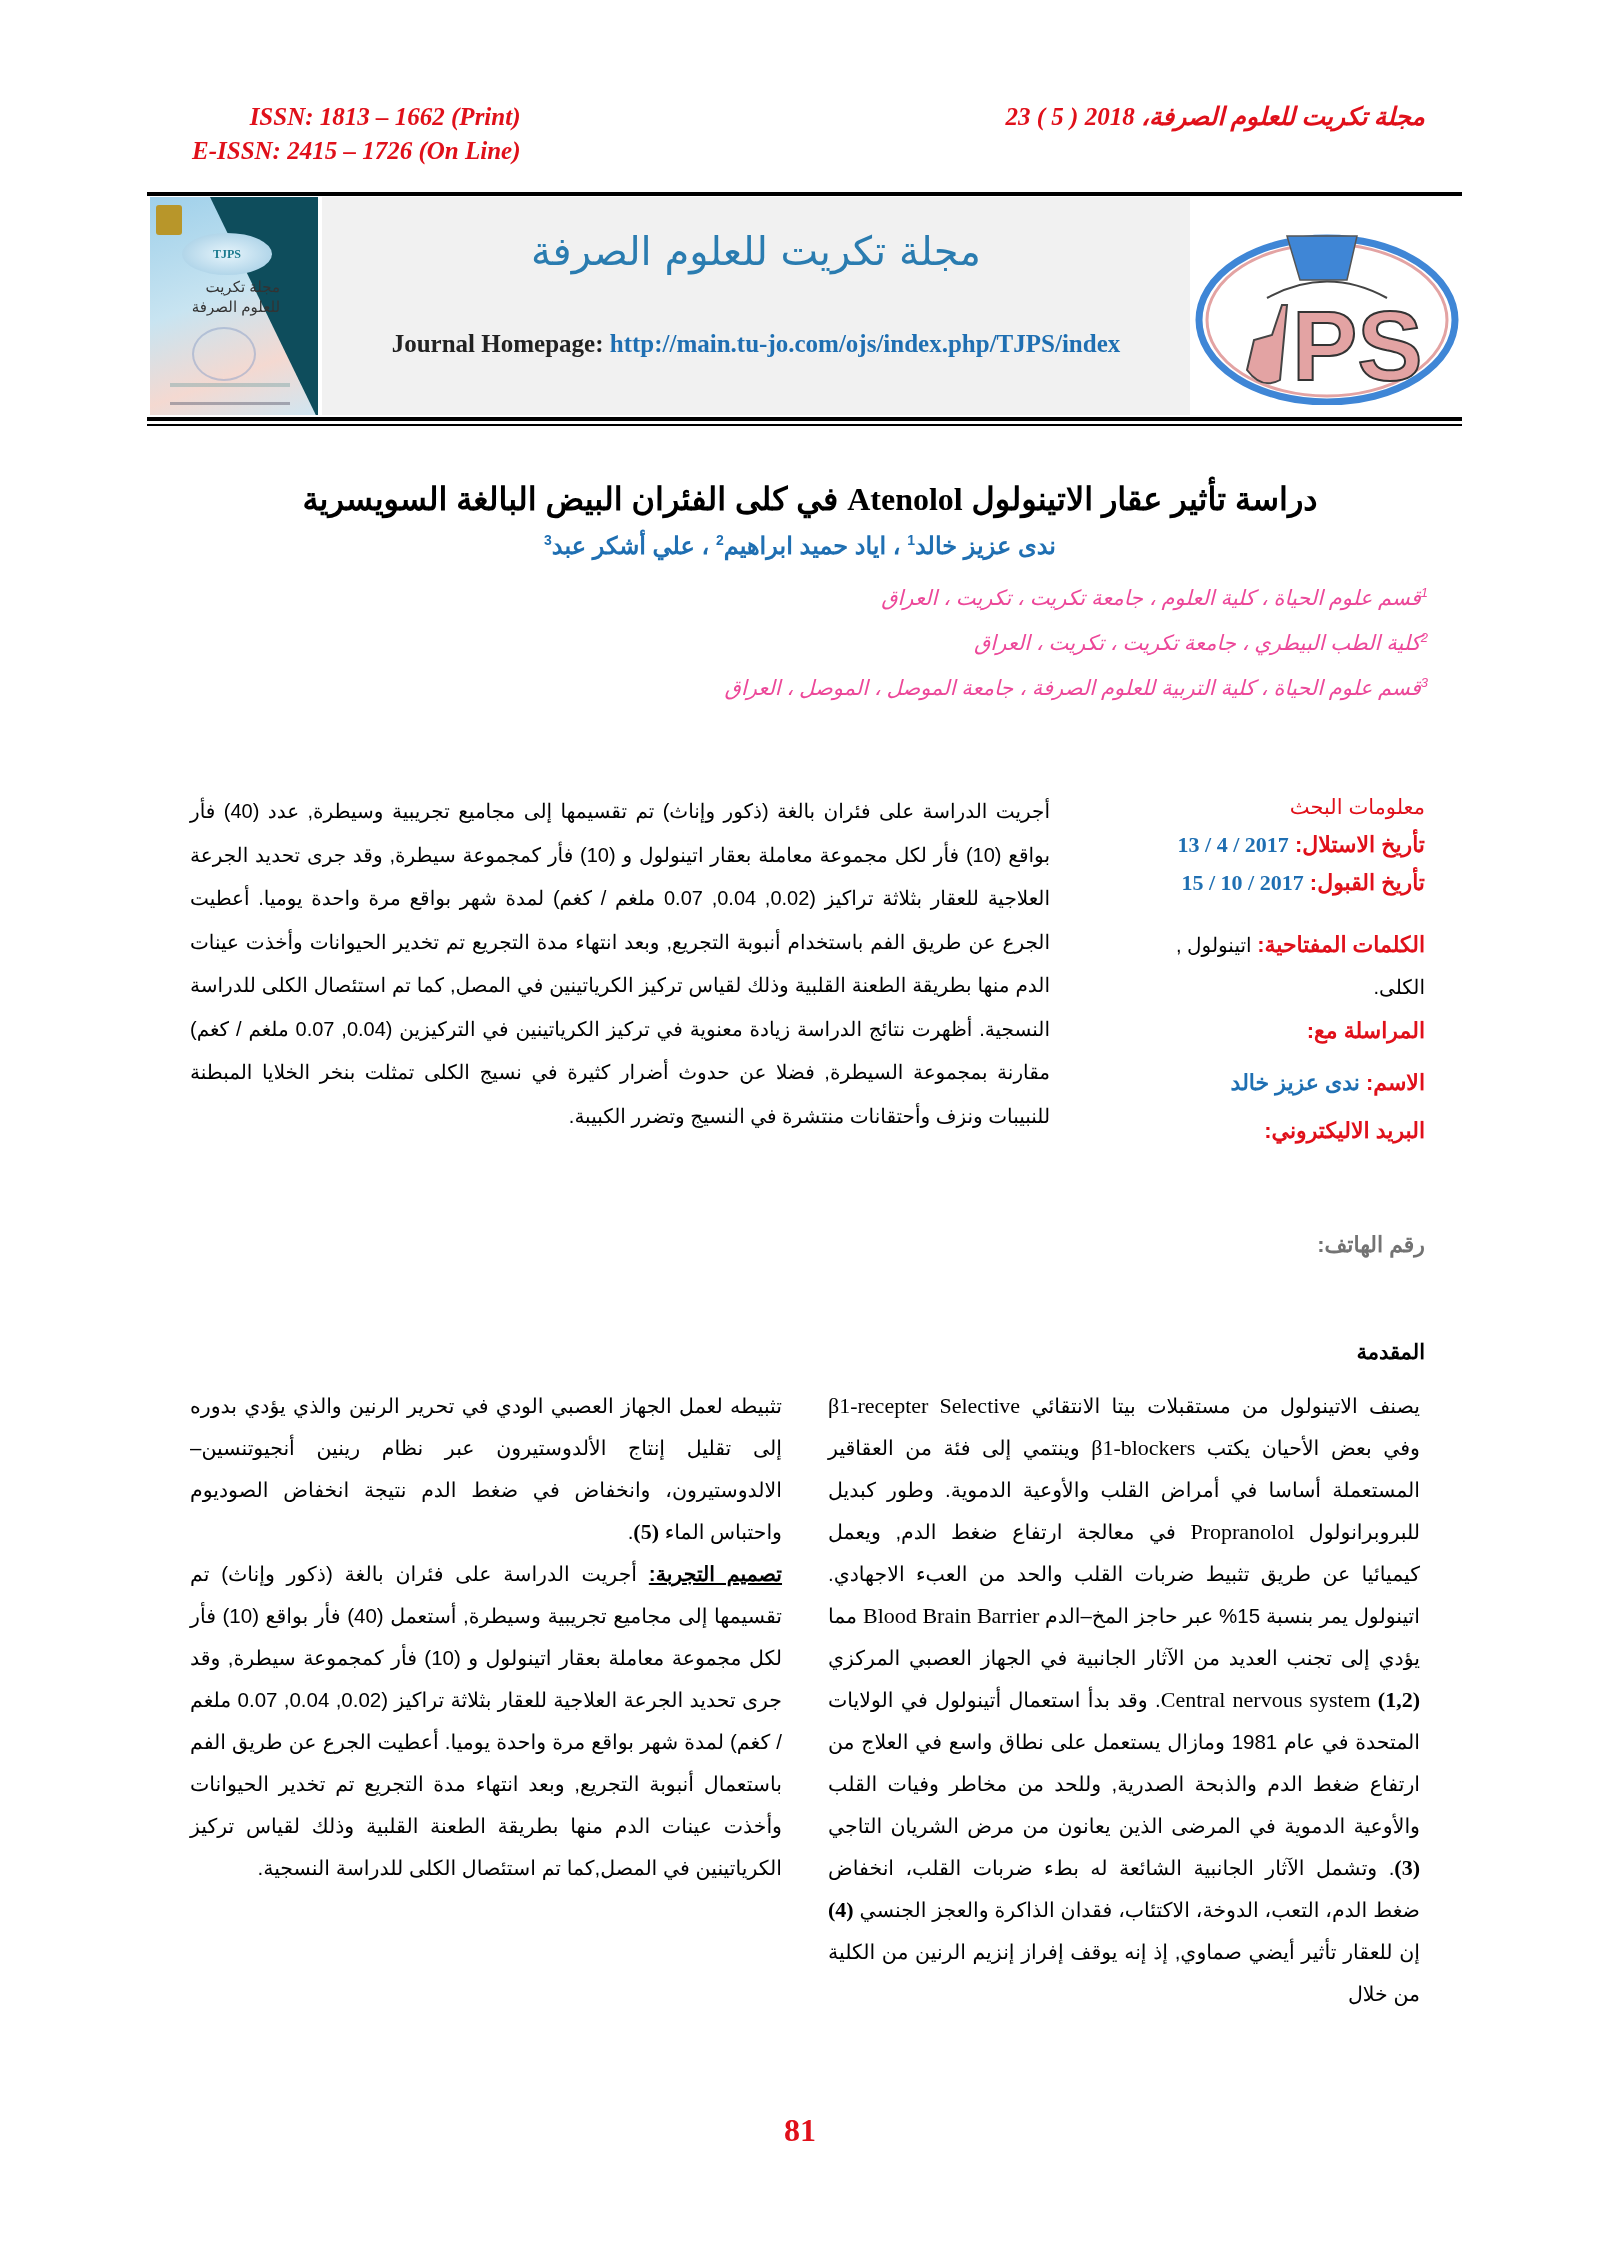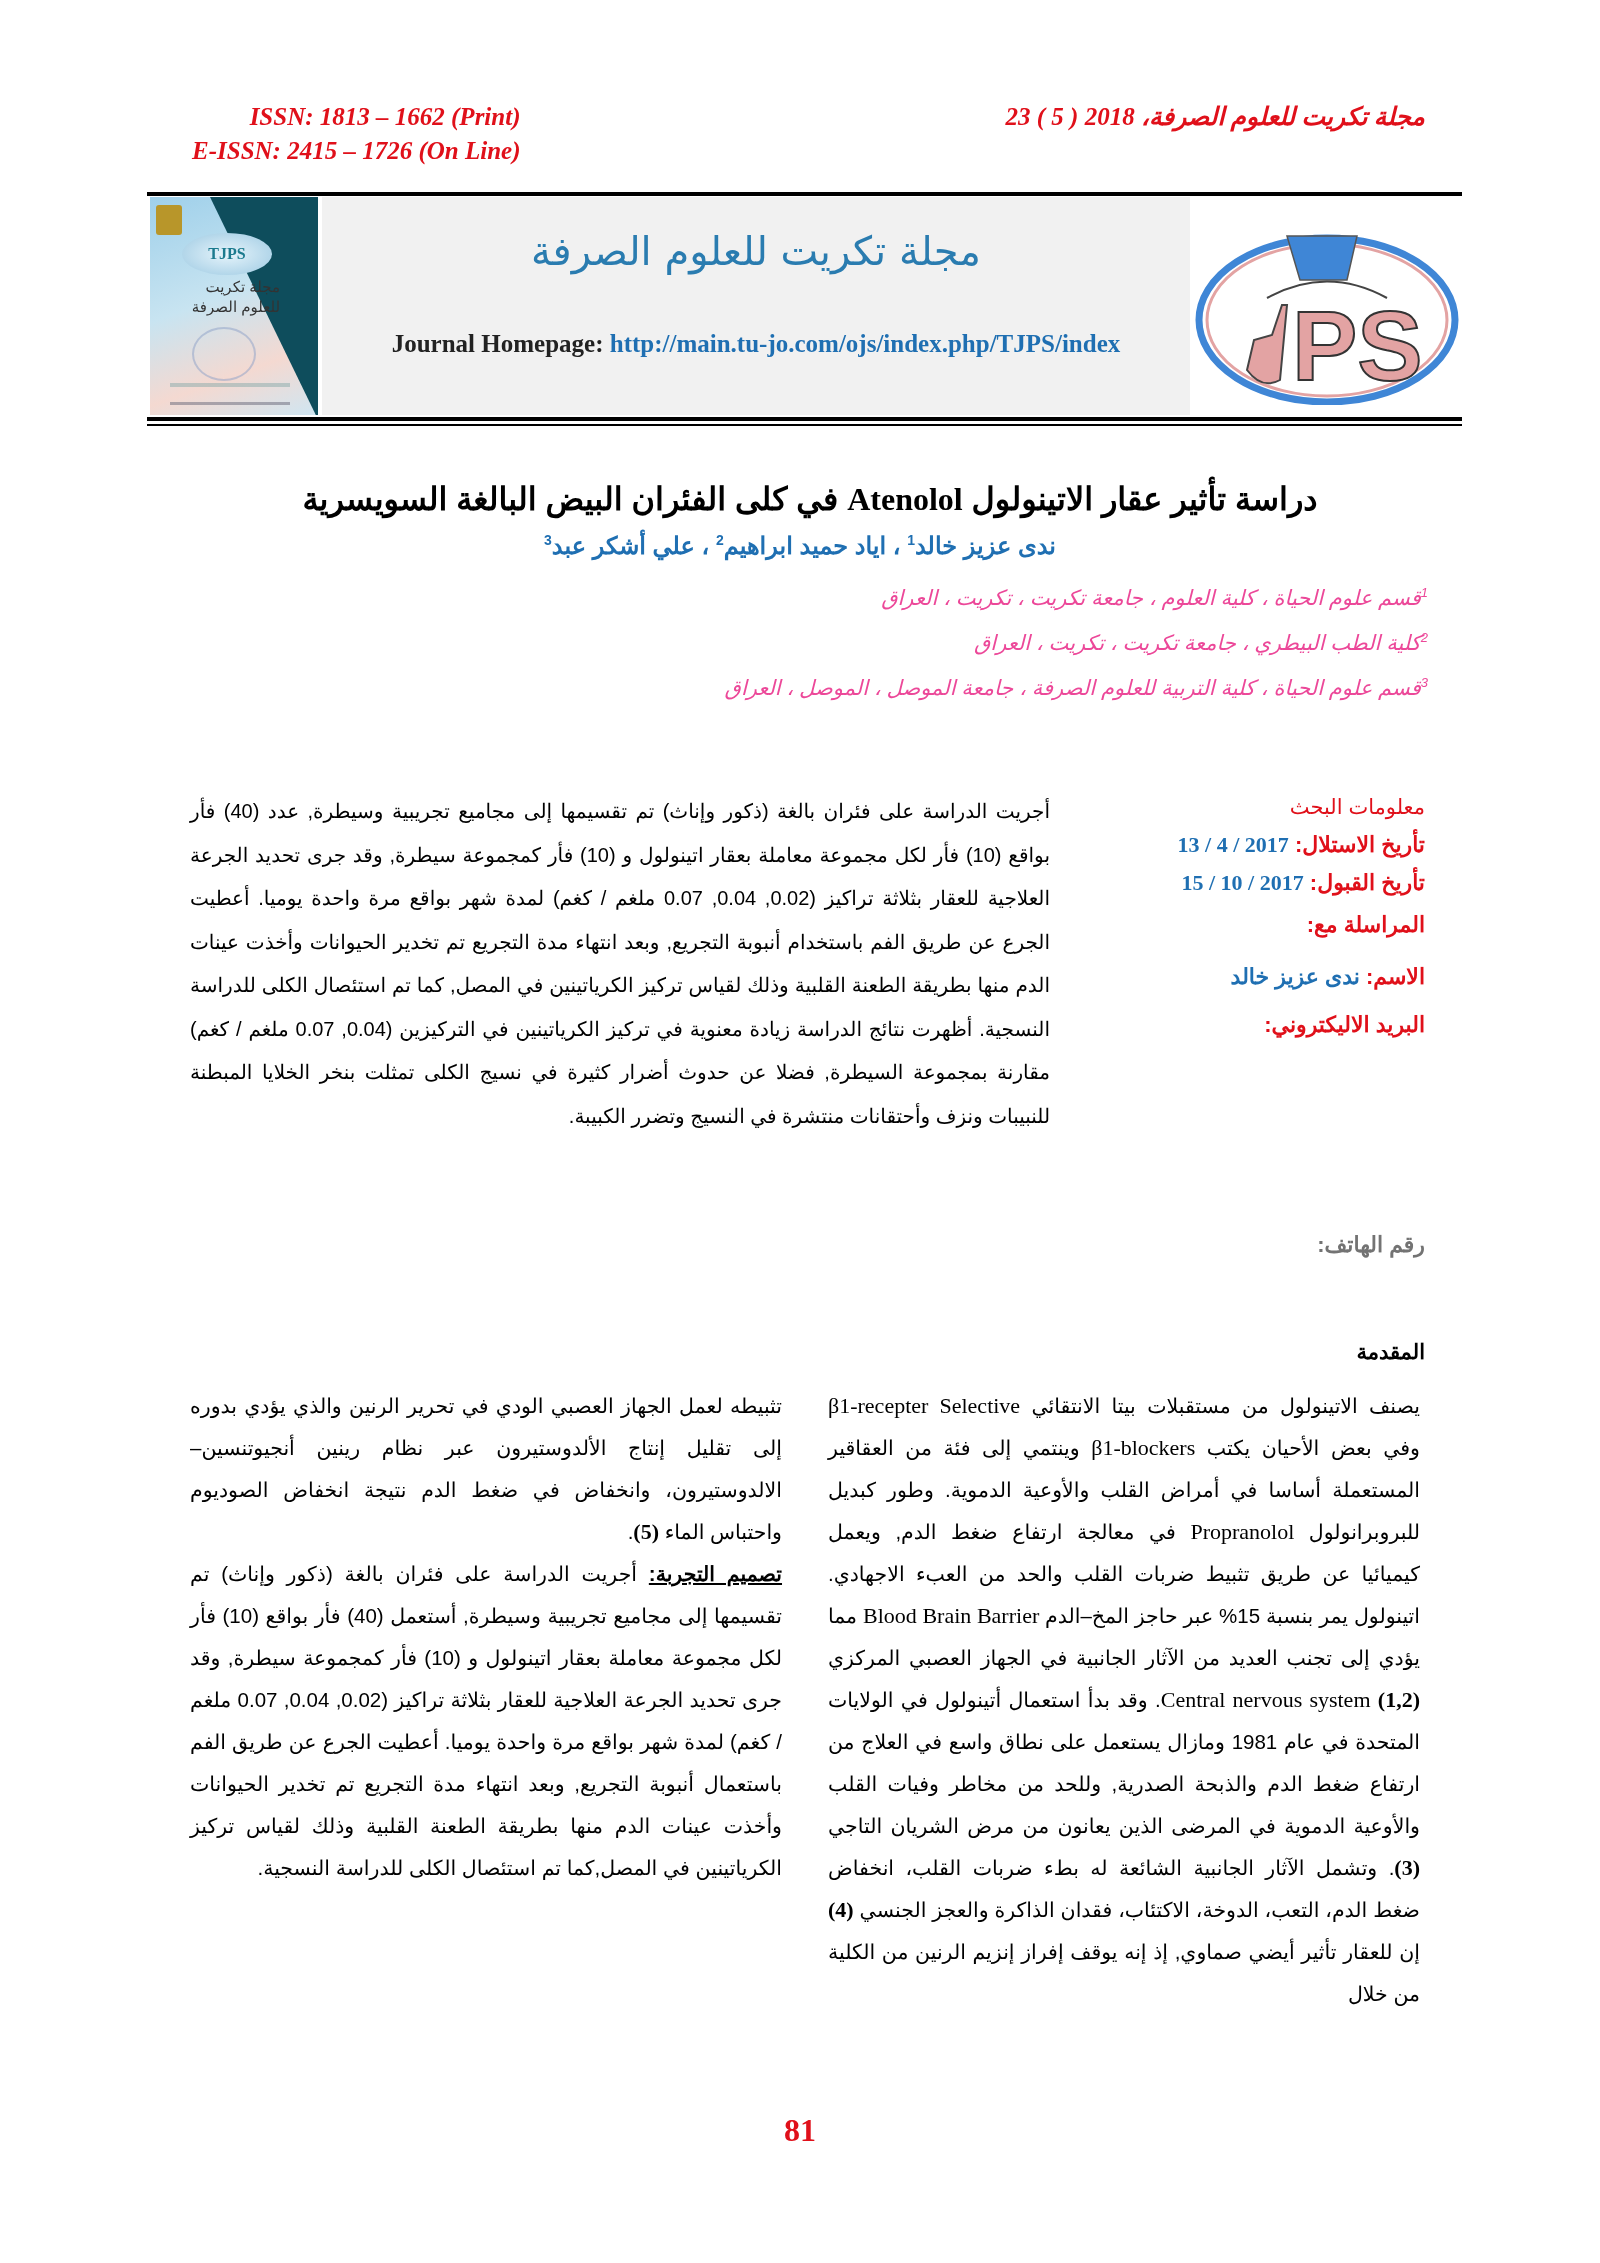--- a/index.html
+++ b/index.html
@@ -18,21 +18,21 @@
     #banner-top-rule { left: 147px; top: 192px; width: 1315px; height: 4px; background:#000; }
     #banner-bot-rule1 { left: 147px; top: 417px; width: 1315px; height: 4px; background:#000; }
     #banner-bot-rule2 { left: 147px; top: 424px; width: 1315px; height: 2px; background:#000; }
     #banner-panel { left: 322px; top: 197px; width: 868px; height: 218px; background:#f1f1f1; }
     #cover-thumb { left: 150px; top: 197px; width: 168px; height: 218px; overflow: hidden;
                    background: linear-gradient(160deg, #9fd0ea 0%, #c8e4f1 45%, #f4d9d1 75%, #cfe6f2 100%); }
     #cover-dark { left: 60px; top: 0; width: 108px; height: 218px; background:#0e4d5c;
                   clip-path: polygon(0 0, 100% 0, 100% 100%, 98% 100%); }
     #cover-oval { left: 32px; top: 36px; width: 90px; height: 42px; border-radius: 50%;
                   background: radial-gradient(#e6f4fb, #9cc9e2); color:#1b7a8e;
-                  font-family: "Liberation Serif", serif; font-weight: bold; font-size: 16px;
+                  font-family: "Liberation Serif", serif; font-weight: bold; font-size: 12px;
                   text-align:center; line-height: 42px; }
     #cover-title { left: 20px; top: 80px; width: 110px; font-size: 15px; line-height: 20px; color:#333; }
     #cover-emblem { left: 6px; top: 8px; width: 26px; height: 30px; background:#b8962a; border-radius: 3px; }
     #cover-logo { left: 42px; top: 130px; width: 60px; height: 50px; border-radius: 50%;
                   border: 2px solid rgba(140,160,200,0.5); }
     #cover-footer { left: 20px; top: 186px; width: 120px; height: 4px; background:#8aa; opacity:.5; }
     #cover-footer2 { left: 20px; top: 205px; width: 120px; height: 3px; background:#667; opacity:.5; }
 
     #banner-title { left: 322px; top: 228px; width: 868px; text-align:center; font-size: 40px;
                     color:#2a7cb0; font-family: "DejaVu Sans", sans-serif; }
@@ -144,20 +144,24 @@
 
 <div id="info" class="abs">
   <div id="info-heading">معلومات البحث</div>
   <div class="info-row">
     <span class="lab">تأريخ الاستلال:</span>
     <span class="val" style="direction:ltr;unicode-bidi:embed;">13 / 4 / 2017</span>
   </div>
   <div class="info-row">
     <span class="lab">تأريخ القبول:</span>
     <span class="val" style="direction:ltr;unicode-bidi:embed;">15 / 10 / 2017</span>
+  </div>
+  <div id="info-keywords">
+    <div><span class="lab">الكلمات المفتاحية:</span> <span class="val">اتينولول ,</span></div>
+    <div><span class="val">الكلى.</span></div>
   </div>
   <div class="info-row" id="info-corr">
     <span class="lab">المراسلة مع:</span>
   </div>
   <div class="info-row" style="margin-top:14px;">
     <span class="lab">الاسم:</span>
     <span class="val" style="font-family:'Liberation Sans',sans-serif;">ندى عزيز خالد</span>
   </div>
   <div class="info-row" style="margin-top:10px;">
     <span class="lab">البريد الاليكتروني:</span>

